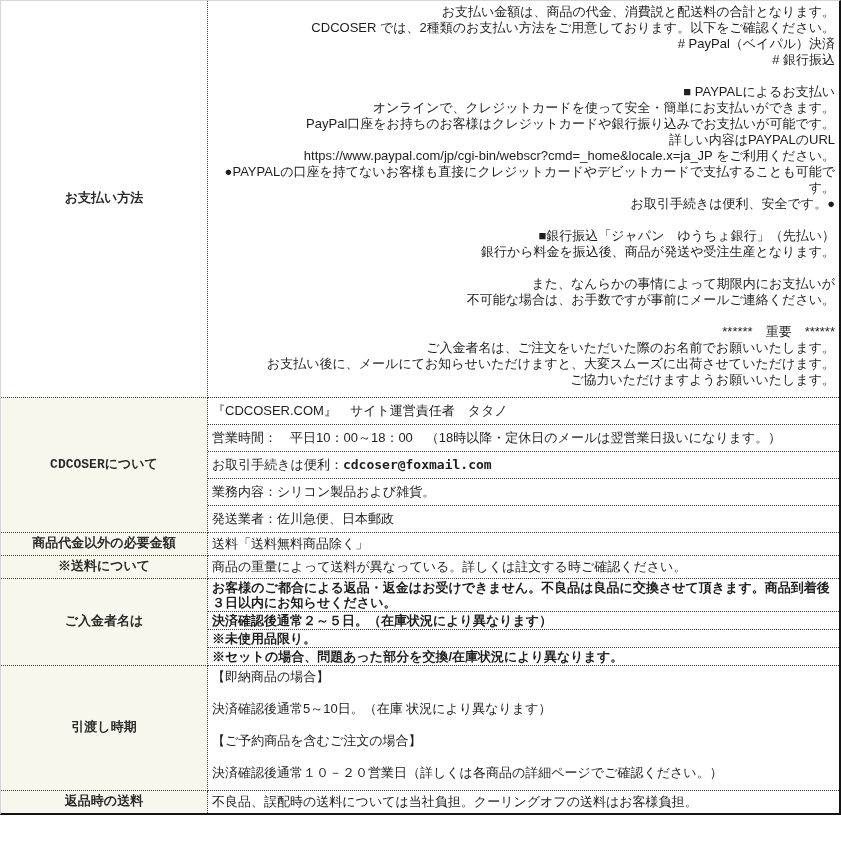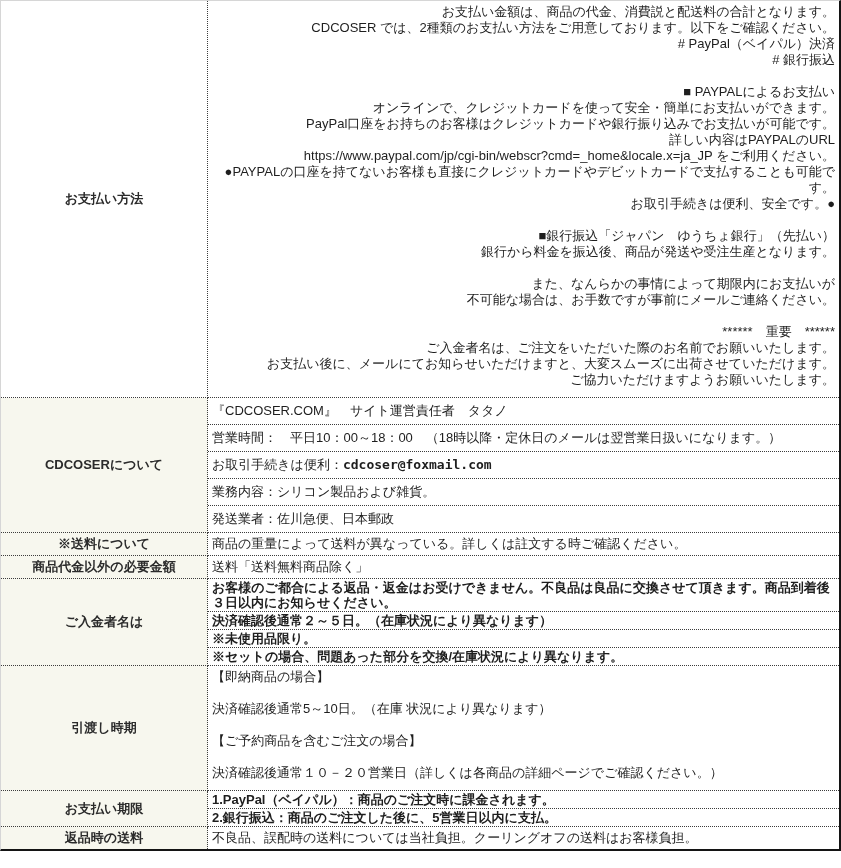--- a/index.html
+++ b/index.html
@@ -35,20 +35,21 @@
   table.policy th { border-left: 0; }
   table.policy td { border-right: 0; }
 
   table.policy th {
     width: 198px;
     background: #f7f7ee;
     font-weight: bold;
     text-align: center;
     color: #2b2b2b;
     padding: 2px 4px;
+    font-family: Liberation Mono, monospace;
   }
   table.policy th.white-bg { background: #ffffff; }
 
   .cell-text {
     padding: 3px 4px;
     white-space: pre-line;
   }
   .cell-payment   { min-height: 390px; vertical-align: top; text-align: right; }
   .cell-delivery  { min-height: 118px; vertical-align: top; }
   td.top { vertical-align: top; }
@@ -115,30 +116,30 @@
         <div class="subrow">営業時間：　平日10：00～18：00　（18時以降・定休日のメールは翌営業日扱いになります。）</div>
         <div class="subrow">
           <span>お取引手続きは便利：</span><span class="email-value">cdcoser@foxmail.com</span>
         </div>
         <div class="subrow">業務内容：シリコン製品および雑貨。</div>
         <div class="subrow">発送業者：佐川急便、日本郵政</div>
       </td>
     </tr>
 
     <tr>
-      <th>※送料について</th>
+      <th>商品代金以外の必要金額</th>
       <td>
-        <div class="cell-text">商品の重量によって送料が異なっている。詳しくは註文する時ご確認ください。</div>
+        <div class="cell-text">送料「送料無料商品除く」</div>
       </td>
     </tr>
 
     <tr>
-      <th>商品代金以外の必要金額</th>
+      <th>※送料について</th>
       <td>
-        <div class="cell-text">送料「送料無料商品除く」</div>
+        <div class="cell-text">商品の重量によって送料が異なっている。詳しくは註文する時ご確認ください。</div>
       </td>
     </tr>
 
     <tr>
       <th>ご入金者名は</th>
       <td class="top">
         <div class="subrow-tight">お客様のご都合による返品・返金はお受けできません。不良品は良品に交換させて頂きます。商品到着後３日以内にお知らせください。</div>
         <div class="subrow-tight">決済確認後通常２～５日。（在庫状況により異なります）</div>
         <div class="subrow-tight">※未使用品限り。</div>
         <div class="subrow-tight">※セットの場合、問題あった部分を交換/在庫状況により異なります。</div>
@@ -151,27 +152,20 @@
         <div class="cell-text cell-delivery">【即納商品の場合】
 
 決済確認後通常5～10日。（在庫 状況により異なります）
 
 【ご予約商品を含むご注文の場合】
 
 決済確認後通常１０－２０営業日（詳しくは各商品の詳細ページでご確認ください。）</div>
       </td>
     </tr>
 
-    <tr>
-      <th>お支払い期限</th>
-      <td>
-        <div class="subrow-tight">1.PayPal（ベイパル）：商品のご注文時に課金されます。</div>
-        <div class="subrow-tight">2.銀行振込：商品のご注文した後に、5営業日以内に支払。</div>
-      </td>
-    </tr>
 
 
     <tr>
       <th>返品時の送料</th>
       <td>
         <div class="cell-text">不良品、誤配時の送料については当社負担。クーリングオフの送料はお客様負担。</div>
       </td>
     </tr>
 
   </tbody>

